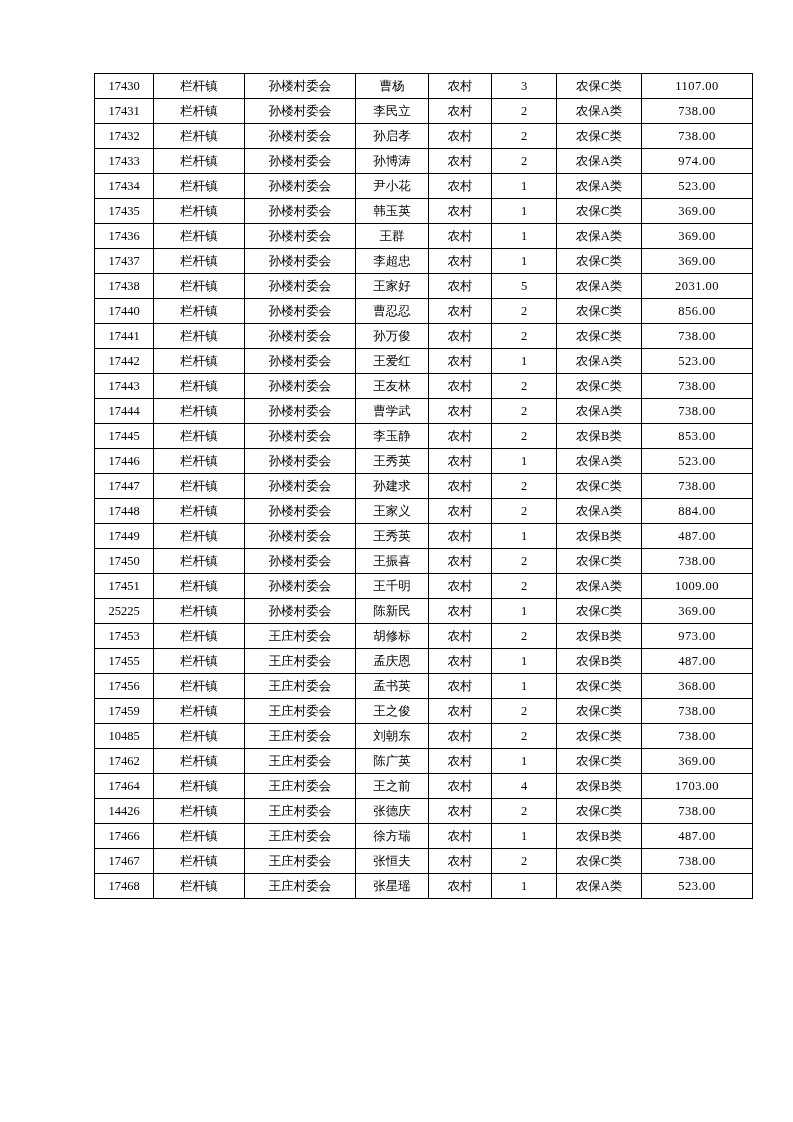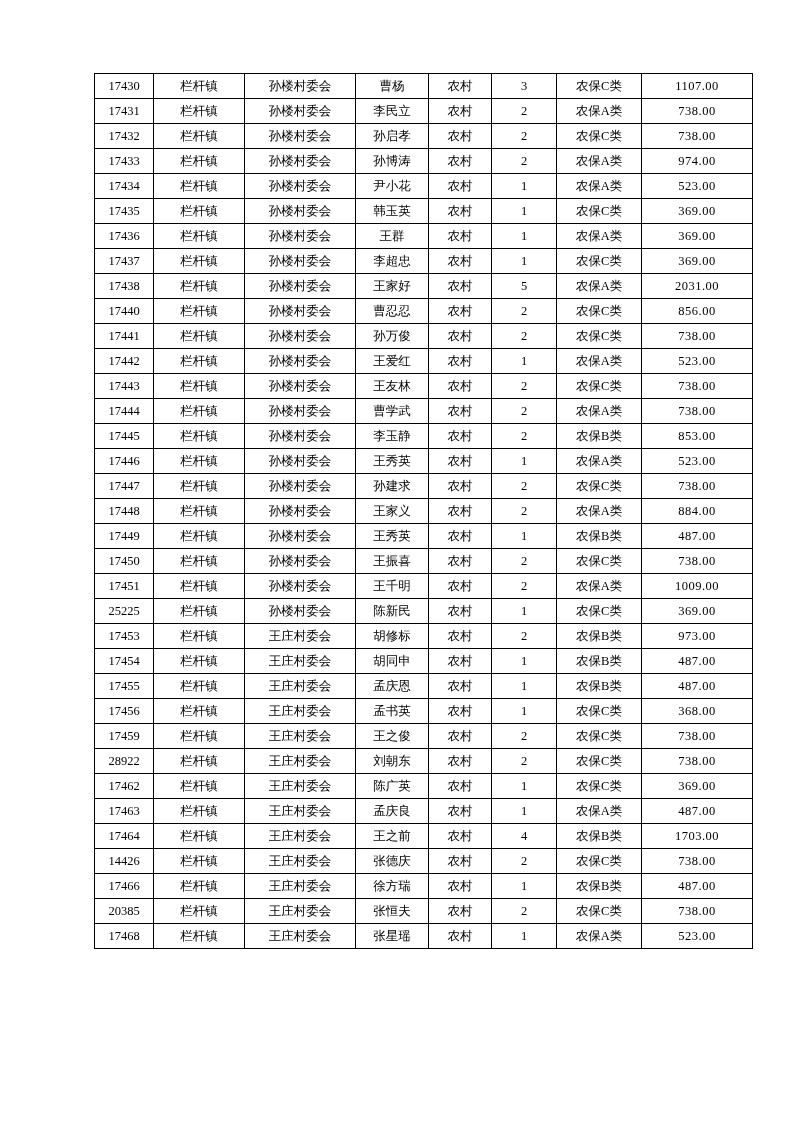--- a/index.html
+++ b/index.html
@@ -273,121 +273,101 @@
           <td class="col-id">17453</td>
           <td class="col-town">栏杆镇</td>
           <td class="col-village">王庄村委会</td>
           <td class="col-name">胡修标</td>
           <td class="col-residence">农村</td>
           <td class="col-persons">2</td>
           <td class="col-category">农保B类</td>
           <td class="col-amount">973.00</td>
         </tr>
         <tr>
-          <td class="col-id">17454</td>
-          <td class="col-town">栏杆镇</td>
-          <td class="col-village">王庄村委会</td>
-          <td class="col-name">胡同申</td>
+          <td class="col-id">17455</td>
+          <td class="col-town">栏杆镇</td>
+          <td class="col-village">王庄村委会</td>
+          <td class="col-name">孟庆恩</td>
           <td class="col-residence">农村</td>
           <td class="col-persons">1</td>
           <td class="col-category">农保B类</td>
           <td class="col-amount">487.00</td>
         </tr>
         <tr>
-          <td class="col-id">17455</td>
-          <td class="col-town">栏杆镇</td>
-          <td class="col-village">王庄村委会</td>
-          <td class="col-name">孟庆恩</td>
+          <td class="col-id">17456</td>
+          <td class="col-town">栏杆镇</td>
+          <td class="col-village">王庄村委会</td>
+          <td class="col-name">孟书英</td>
+          <td class="col-residence">农村</td>
+          <td class="col-persons">1</td>
+          <td class="col-category">农保C类</td>
+          <td class="col-amount">368.00</td>
+        </tr>
+        <tr>
+          <td class="col-id">17459</td>
+          <td class="col-town">栏杆镇</td>
+          <td class="col-village">王庄村委会</td>
+          <td class="col-name">王之俊</td>
+          <td class="col-residence">农村</td>
+          <td class="col-persons">2</td>
+          <td class="col-category">农保C类</td>
+          <td class="col-amount">738.00</td>
+        </tr>
+        <tr>
+          <td class="col-id">10485</td>
+          <td class="col-town">栏杆镇</td>
+          <td class="col-village">王庄村委会</td>
+          <td class="col-name">刘朝东</td>
+          <td class="col-residence">农村</td>
+          <td class="col-persons">2</td>
+          <td class="col-category">农保C类</td>
+          <td class="col-amount">738.00</td>
+        </tr>
+        <tr>
+          <td class="col-id">17462</td>
+          <td class="col-town">栏杆镇</td>
+          <td class="col-village">王庄村委会</td>
+          <td class="col-name">陈广英</td>
+          <td class="col-residence">农村</td>
+          <td class="col-persons">1</td>
+          <td class="col-category">农保C类</td>
+          <td class="col-amount">369.00</td>
+        </tr>
+        <tr>
+          <td class="col-id">17464</td>
+          <td class="col-town">栏杆镇</td>
+          <td class="col-village">王庄村委会</td>
+          <td class="col-name">王之前</td>
+          <td class="col-residence">农村</td>
+          <td class="col-persons">4</td>
+          <td class="col-category">农保B类</td>
+          <td class="col-amount">1703.00</td>
+        </tr>
+        <tr>
+          <td class="col-id">14426</td>
+          <td class="col-town">栏杆镇</td>
+          <td class="col-village">王庄村委会</td>
+          <td class="col-name">张德庆</td>
+          <td class="col-residence">农村</td>
+          <td class="col-persons">2</td>
+          <td class="col-category">农保C类</td>
+          <td class="col-amount">738.00</td>
+        </tr>
+        <tr>
+          <td class="col-id">17466</td>
+          <td class="col-town">栏杆镇</td>
+          <td class="col-village">王庄村委会</td>
+          <td class="col-name">徐方瑞</td>
           <td class="col-residence">农村</td>
           <td class="col-persons">1</td>
           <td class="col-category">农保B类</td>
           <td class="col-amount">487.00</td>
         </tr>
         <tr>
-          <td class="col-id">17456</td>
-          <td class="col-town">栏杆镇</td>
-          <td class="col-village">王庄村委会</td>
-          <td class="col-name">孟书英</td>
-          <td class="col-residence">农村</td>
-          <td class="col-persons">1</td>
-          <td class="col-category">农保C类</td>
-          <td class="col-amount">368.00</td>
-        </tr>
-        <tr>
-          <td class="col-id">17459</td>
-          <td class="col-town">栏杆镇</td>
-          <td class="col-village">王庄村委会</td>
-          <td class="col-name">王之俊</td>
-          <td class="col-residence">农村</td>
-          <td class="col-persons">2</td>
-          <td class="col-category">农保C类</td>
-          <td class="col-amount">738.00</td>
-        </tr>
-        <tr>
-          <td class="col-id">28922</td>
-          <td class="col-town">栏杆镇</td>
-          <td class="col-village">王庄村委会</td>
-          <td class="col-name">刘朝东</td>
-          <td class="col-residence">农村</td>
-          <td class="col-persons">2</td>
-          <td class="col-category">农保C类</td>
-          <td class="col-amount">738.00</td>
-        </tr>
-        <tr>
-          <td class="col-id">17462</td>
-          <td class="col-town">栏杆镇</td>
-          <td class="col-village">王庄村委会</td>
-          <td class="col-name">陈广英</td>
-          <td class="col-residence">农村</td>
-          <td class="col-persons">1</td>
-          <td class="col-category">农保C类</td>
-          <td class="col-amount">369.00</td>
-        </tr>
-        <tr>
-          <td class="col-id">17463</td>
-          <td class="col-town">栏杆镇</td>
-          <td class="col-village">王庄村委会</td>
-          <td class="col-name">孟庆良</td>
-          <td class="col-residence">农村</td>
-          <td class="col-persons">1</td>
-          <td class="col-category">农保A类</td>
-          <td class="col-amount">487.00</td>
-        </tr>
-        <tr>
-          <td class="col-id">17464</td>
-          <td class="col-town">栏杆镇</td>
-          <td class="col-village">王庄村委会</td>
-          <td class="col-name">王之前</td>
-          <td class="col-residence">农村</td>
-          <td class="col-persons">4</td>
-          <td class="col-category">农保B类</td>
-          <td class="col-amount">1703.00</td>
-        </tr>
-        <tr>
-          <td class="col-id">14426</td>
-          <td class="col-town">栏杆镇</td>
-          <td class="col-village">王庄村委会</td>
-          <td class="col-name">张德庆</td>
-          <td class="col-residence">农村</td>
-          <td class="col-persons">2</td>
-          <td class="col-category">农保C类</td>
-          <td class="col-amount">738.00</td>
-        </tr>
-        <tr>
-          <td class="col-id">17466</td>
-          <td class="col-town">栏杆镇</td>
-          <td class="col-village">王庄村委会</td>
-          <td class="col-name">徐方瑞</td>
-          <td class="col-residence">农村</td>
-          <td class="col-persons">1</td>
-          <td class="col-category">农保B类</td>
-          <td class="col-amount">487.00</td>
-        </tr>
-        <tr>
-          <td class="col-id">20385</td>
+          <td class="col-id">17467</td>
           <td class="col-town">栏杆镇</td>
           <td class="col-village">王庄村委会</td>
           <td class="col-name">张恒夫</td>
           <td class="col-residence">农村</td>
           <td class="col-persons">2</td>
           <td class="col-category">农保C类</td>
           <td class="col-amount">738.00</td>
         </tr>
         <tr>
           <td class="col-id">17468</td>

